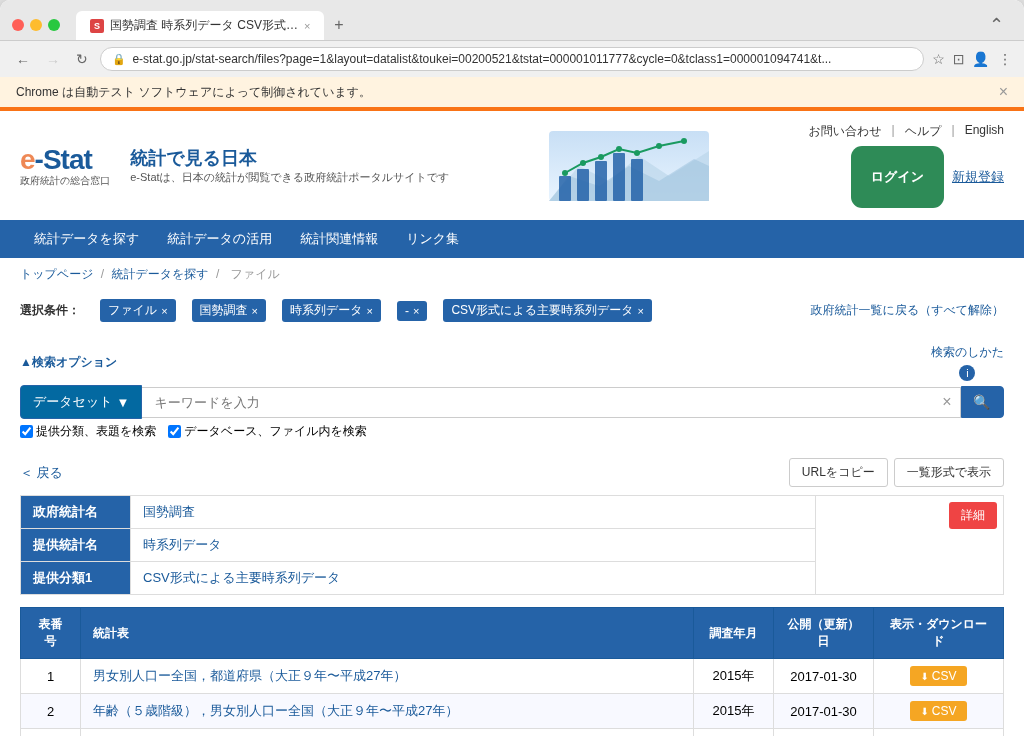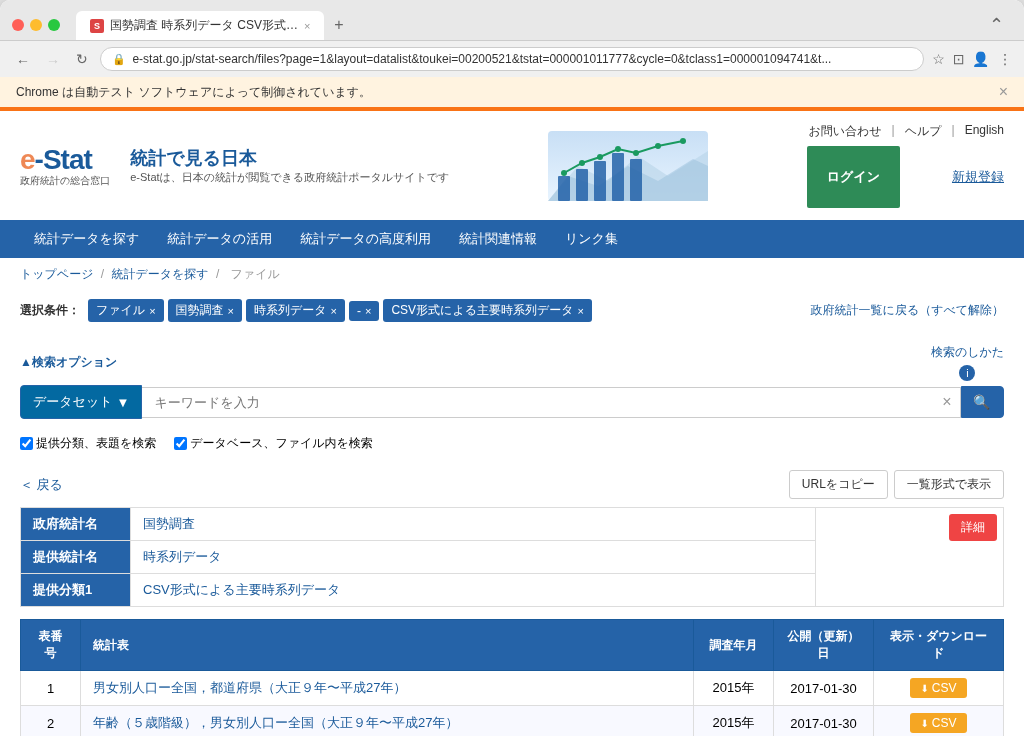--- a/index.html
+++ b/index.html
@@ -42,53 +42,53 @@
     .logo-estat span { color: #ff6600; }
     .logo-subtitle { font-size: 10px; color: #555; margin-top: -2px; }
     .header-tagline { }
     .tagline-main { font-size: 18px; font-weight: bold; color: #1a5a9a; }
     .tagline-sub { font-size: 11px; color: #555; }
     .header-right-top { display: flex; flex-direction: column; align-items: flex-end; gap: 6px; }
     .header-links { display: flex; gap: 10px; font-size: 12px; color: #333; }
     .header-links a { text-decoration: none; color: #333; }
     .header-links span { color: #999; }
     .header-btns { display: flex; gap: 8px; }
-    .btn-login { background: #2e8b57; color: white; border: none; padding: 22px 20px; border-radius: 2px; font-size: 13px; cursor: pointer; font-weight: bold; }
-    .btn-register { background: none; border: none; color: #1a5a9a; font-size: 13px; cursor: pointer; text-decoration: underline; margin-left: 44px; }
+    .btn-login { background: #2e8b57; color: white; border: none; padding: 22px 20px; border-radius: 11px; font-size: 13px; cursor: pointer; font-weight: bold; }
+    .btn-register { background: none; border: none; color: #1a5a9a; font-size: 13px; cursor: pointer; text-decoration: underline; }
 
     
     .site-nav { background: #2563a8; display: flex; padding: 0 20px; }
     .site-nav a { color: white; text-decoration: none; padding: 10px 14px; font-size: 13px; display: block; }
 
     
     .breadcrumb { padding: 8px 20px; font-size: 12px; color: #333; background: white; }
     .breadcrumb a { color: #1a5a9a; text-decoration: none; }
     .breadcrumb span { color: #999; margin: 0 4px; }
 
     
-    .filter-bar { padding: 8px 20px; display: flex; align-items: center; gap: 4px; flex-wrap: wrap; background: white; }
+    .filter-bar { padding: 8px 20px; display: flex; align-items: center; gap: 16px; flex-wrap: wrap; background: white; }
     .filter-label { font-size: 12px; color: #333; font-weight: bold; margin-right: 4px; }
     .filter-tag { display: inline-flex; align-items: center; gap: 4px; padding: 3px 8px; border-radius: 3px; font-size: 12px; }
     .filter-tag-blue { background: #2563a8; color: white; }
     .filter-tag-blue .tag-x { cursor: pointer; font-size: 11px; }
     .filter-link { margin-left: auto; font-size: 12px; color: #1a5a9a; text-decoration: none; }
 
     
     .search-area { padding: 8px 20px; background: white; }
     .search-row { display: flex; align-items: center; gap: 0; }
     .search-select { background: #0369a1; color: white; border: 1px solid #2563a8; padding: 7px 12px; font-size: 13px; border-radius: 4px 0 0 4px; cursor: pointer; display: flex; align-items: center; gap: 4px; }
     .search-input-wrap { flex: 1; border: 1px solid #ccc; border-left: none; display: flex; align-items: center; padding: 0 8px; }
     .search-input { border: none; outline: none; flex: 1; font-size: 13px; padding: 7px 4px; color: #999; }
     .search-clear { background: none; border: none; color: #999; cursor: pointer; font-size: 16px; }
     .search-btn { background: #2563a8; color: white; border: 1px solid #2563a8; padding: 7px 12px; border-radius: 0 4px 4px 0; cursor: pointer; font-size: 14px; }
 
     .search-options { margin-top: 6px; display: flex; justify-content: space-between; align-items: center; }
     .search-options-link { font-size: 12px; color: #1a5a9a; text-decoration: none; font-weight: bold; }
     .search-options-right { font-size: 12px; color: #1a5a9a; text-decoration: none; display: flex; align-items: center; gap: 4px; flex-direction: column; }
-    .search-checkboxes { margin-top: 16px; display: flex; gap: 18px; font-size: 12px; align-items: center; }
+    .search-checkboxes { margin-top: 4px; display: flex; gap: 12px; font-size: 12px; align-items: center; }
     .check-item { display: flex; align-items: center; gap: 3px; }
 
     
     .results-section { padding: 10px 20px; background: white; }
     .results-title { font-size: 16px; font-weight: bold; color: #1a5a9a; border-left: 4px solid #2563a8; padding-left: 8px; margin-bottom: 10px; }
     .results-actions { display: flex; justify-content: space-between; align-items: center; margin-bottom: 8px; }
     .back-link { font-size: 13px; color: #1a5a9a; text-decoration: none; }
     .action-btns { display: flex; gap: 6px; }
     .action-btn { border: 1px solid #ccc; background: white; padding: 5px 12px; border-radius: 3px; font-size: 12px; cursor: pointer; color: #333; }
 
@@ -211,21 +211,20 @@
         <div class="header-btns">
           <button class="btn-login">ログイン</button>
           <button class="btn-register">新規登録</button>
         </div>
       </div>
     </div>
 
     <nav class="site-nav">
       <a href="#">統計データを探す</a>
       <a href="#">統計データの活用</a>
-      <a href="#">統計データの高度利用</a>
       <a href="#">統計関連情報</a>
       <a href="#">リンク集</a>
     </nav>
 
     <div class="breadcrumb">
       <a href="#">トップページ</a>
       <span> / </span>
       <a href="#">統計データを探す</a>
       <span> / </span>
       <span>ファイル</span>

